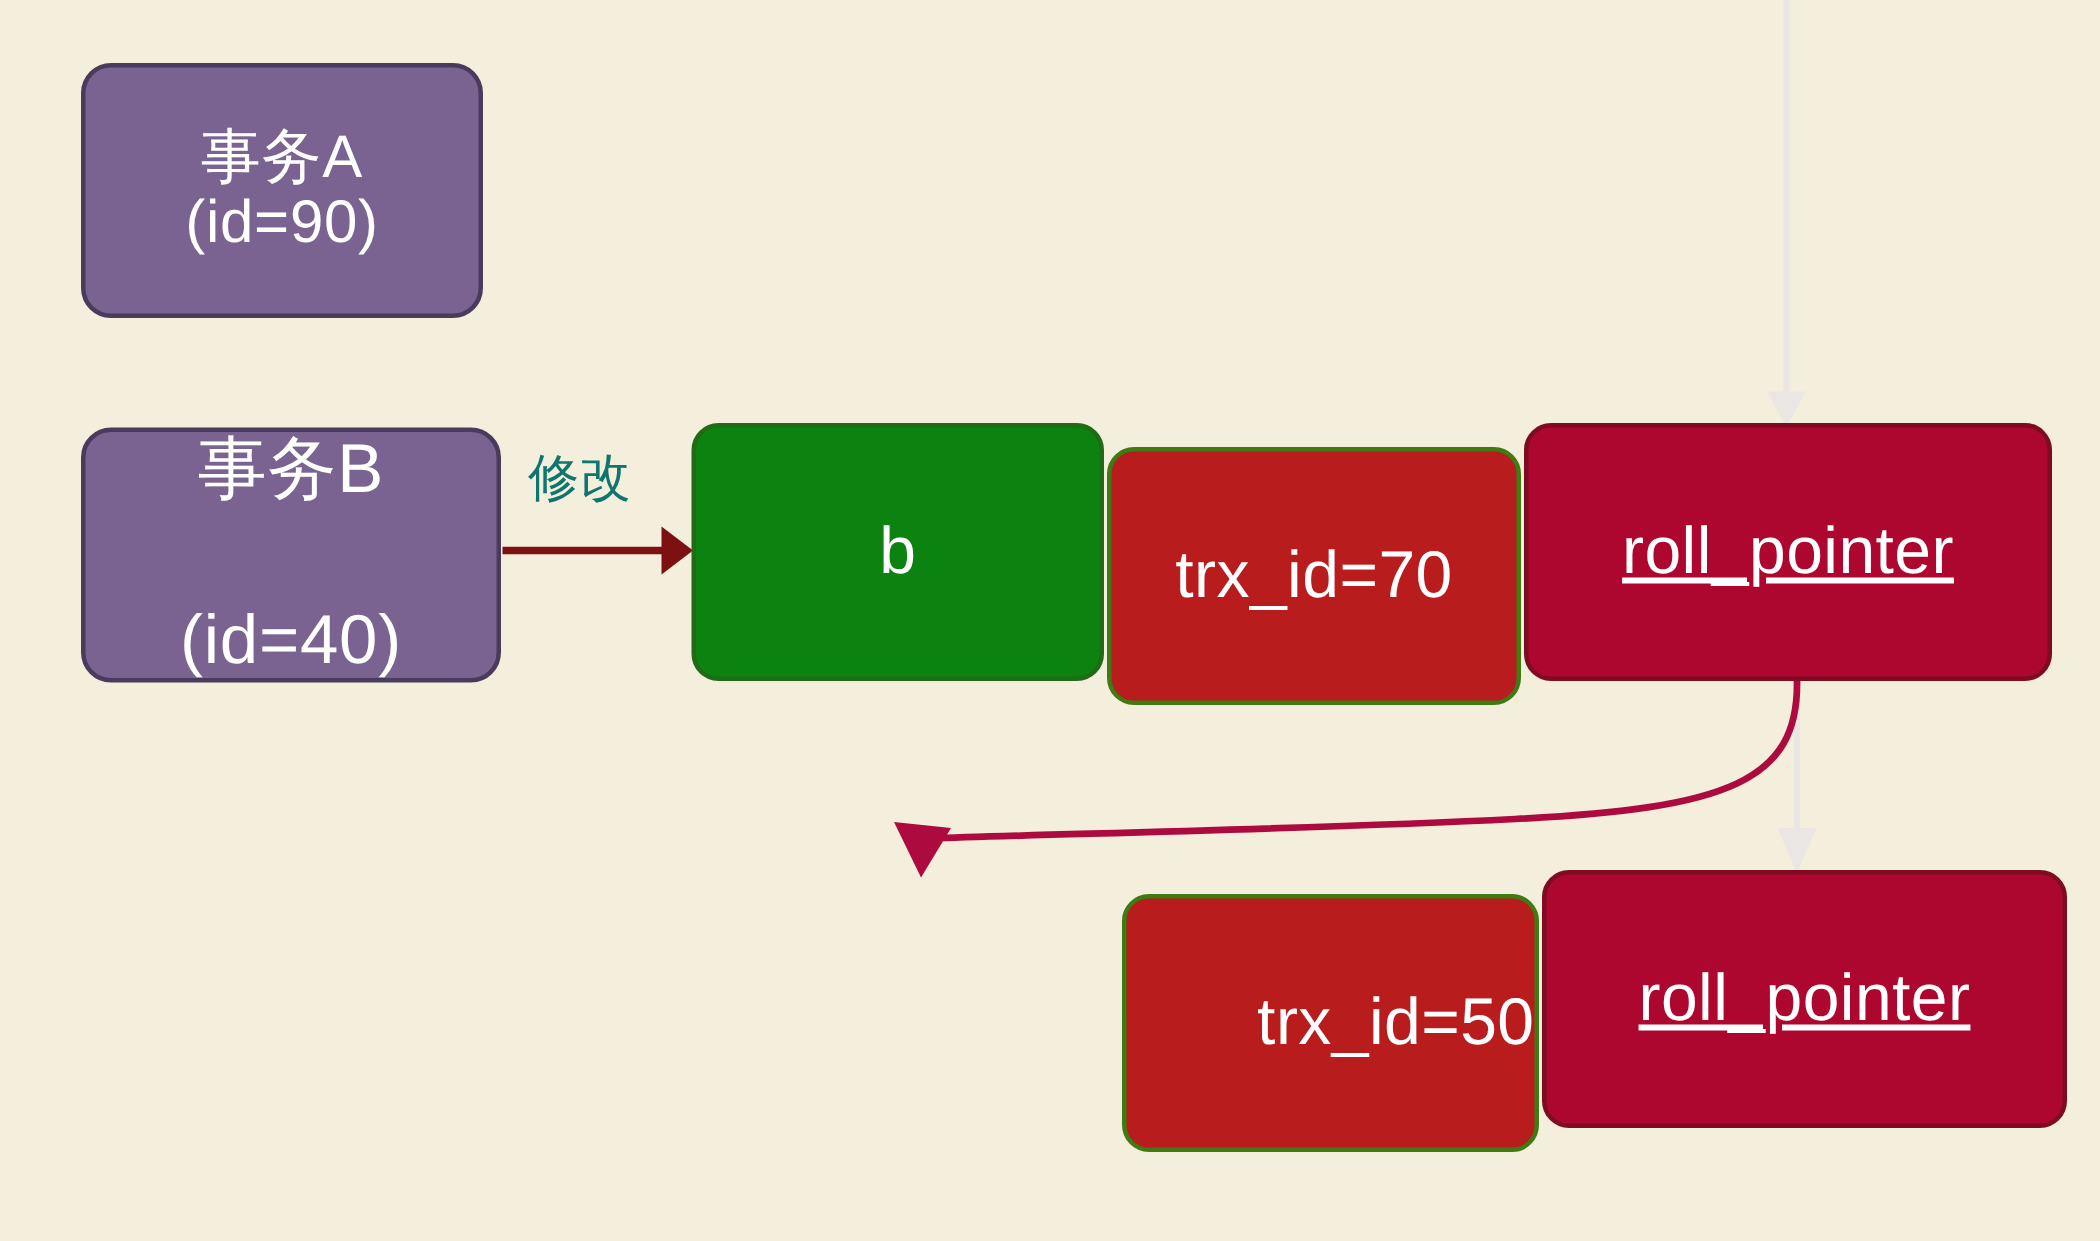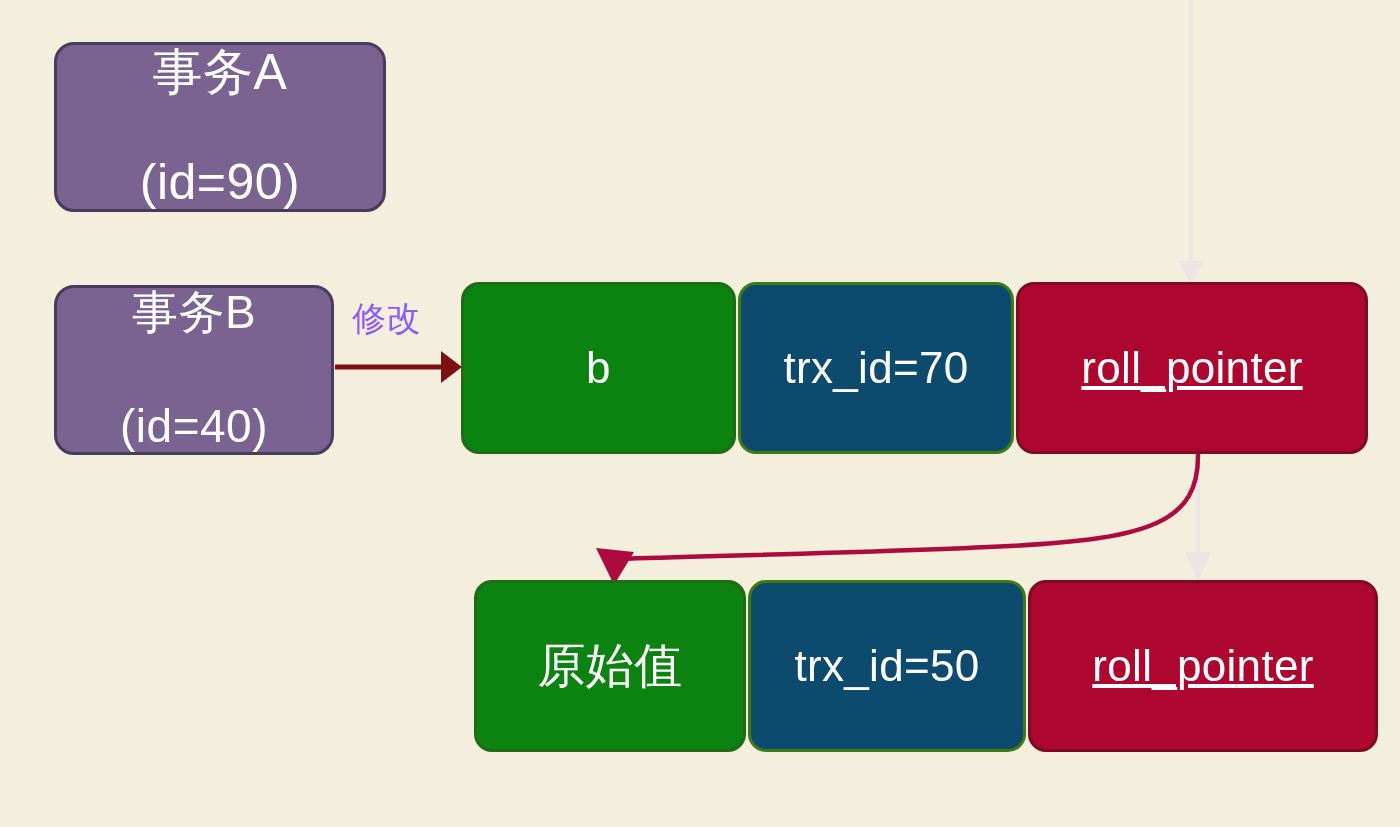--- a/index.html
+++ b/index.html
@@ -43,27 +43,27 @@
     box-sizing: border-box;
     border-radius: 18px;
     color: #ffffff;
     display: flex;
     align-items: center;
     justify-content: center;
     white-space: nowrap;
     letter-spacing: 0.3px;
   }
   .cell.value  { background: #0c8211; border: 3px solid #1f6b16; }
-  .cell.trx    { background: #0c4a6e; border: 3px solid #3f7a12; }
+  .cell.trx    { background: #b91c1c; border: 3px solid #3f7a12; margin-top: 16px; }
   .cell.roll   { background: #ad0730; border: 3px solid #7e0b21; text-decoration: underline; }
 
   
   .edit-label {
     position: absolute;
-    color: #8b5cf6;
+    color: #0f766e;
     white-space: nowrap;
     letter-spacing: 0.5px;
   }
 
   
   #arrows {
     position: absolute;
     left: 0;
     top: 0;
     width: 1400px;
@@ -92,21 +92,21 @@
       <path d="M 335 367 L 444 367" stroke="#7d1010" stroke-width="5" fill="none"></path>
       <path d="M 441 351 L 462 367 L 441 383 Z" fill="#7d1010"></path>
     </g>
 
     <g>
       <path d="M 1198 454 C 1199 521 1152 539 1010 546 C 870 553 700 556 620 559" stroke="#ad0b40" stroke-width="4.5" fill="none" stroke-linecap="round"></path>
       <path d="M 596 548 L 634 552 L 614 585 Z" fill="#ad0b40"></path>
     </g>
   </svg>
 
-  <div class="txn-box" style="left:54px; top:42px; width:332px; height:170px; font-size:50px;justify-content:space-between;">
+  <div class="txn-box" style="left:54px; top:42px; width:268px; height:170px; font-size:40px;">
     <span class="txn-line">事务A</span>
     <span class="txn-line">(id=90)</span>
   </div>
 
   <div class="txn-box" style="left:54px; top:285px; width:280px; height:170px; font-size:46px;justify-content:space-between;">
     <span class="txn-line">事务B</span>
     <span class="txn-line">(id=40)</span>
   </div>
 
   <div class="edit-label" style="left:352px; top:296px; font-size:34px;">修改</div>
@@ -114,23 +114,20 @@
   <div class="cell value" style="left:461px; top:282px; width:275px; height:172px; font-size:44px;">
     <span>b</span>
   </div>
   <div class="cell trx" style="left:738px; top:282px; width:276px; height:172px; font-size:44px;">
     <span>trx_id=70</span>
   </div>
   <div class="cell roll" style="left:1016px; top:282px; width:352px; height:172px; font-size:44px;">
     <span>roll_pointer</span>
   </div>
 
-  <div class="cell value" style="left:474px; top:580px; width:272px; height:172px; font-size:48px;">
-    <span>原始值</span>
-  </div>
-  <div class="cell trx" style="left:748px; top:580px; width:278px; height:172px; font-size:44px;">
+  <div class="cell trx" style="left:748px; top:580px; width:278px; height:172px; font-size:44px;justify-content:flex-end;">
     <span>trx_id=50</span>
   </div>
   <div class="cell roll" style="left:1028px; top:580px; width:350px; height:172px; font-size:44px;">
     <span>roll_pointer</span>
   </div>
 
 </div>
 
 </body></html>

